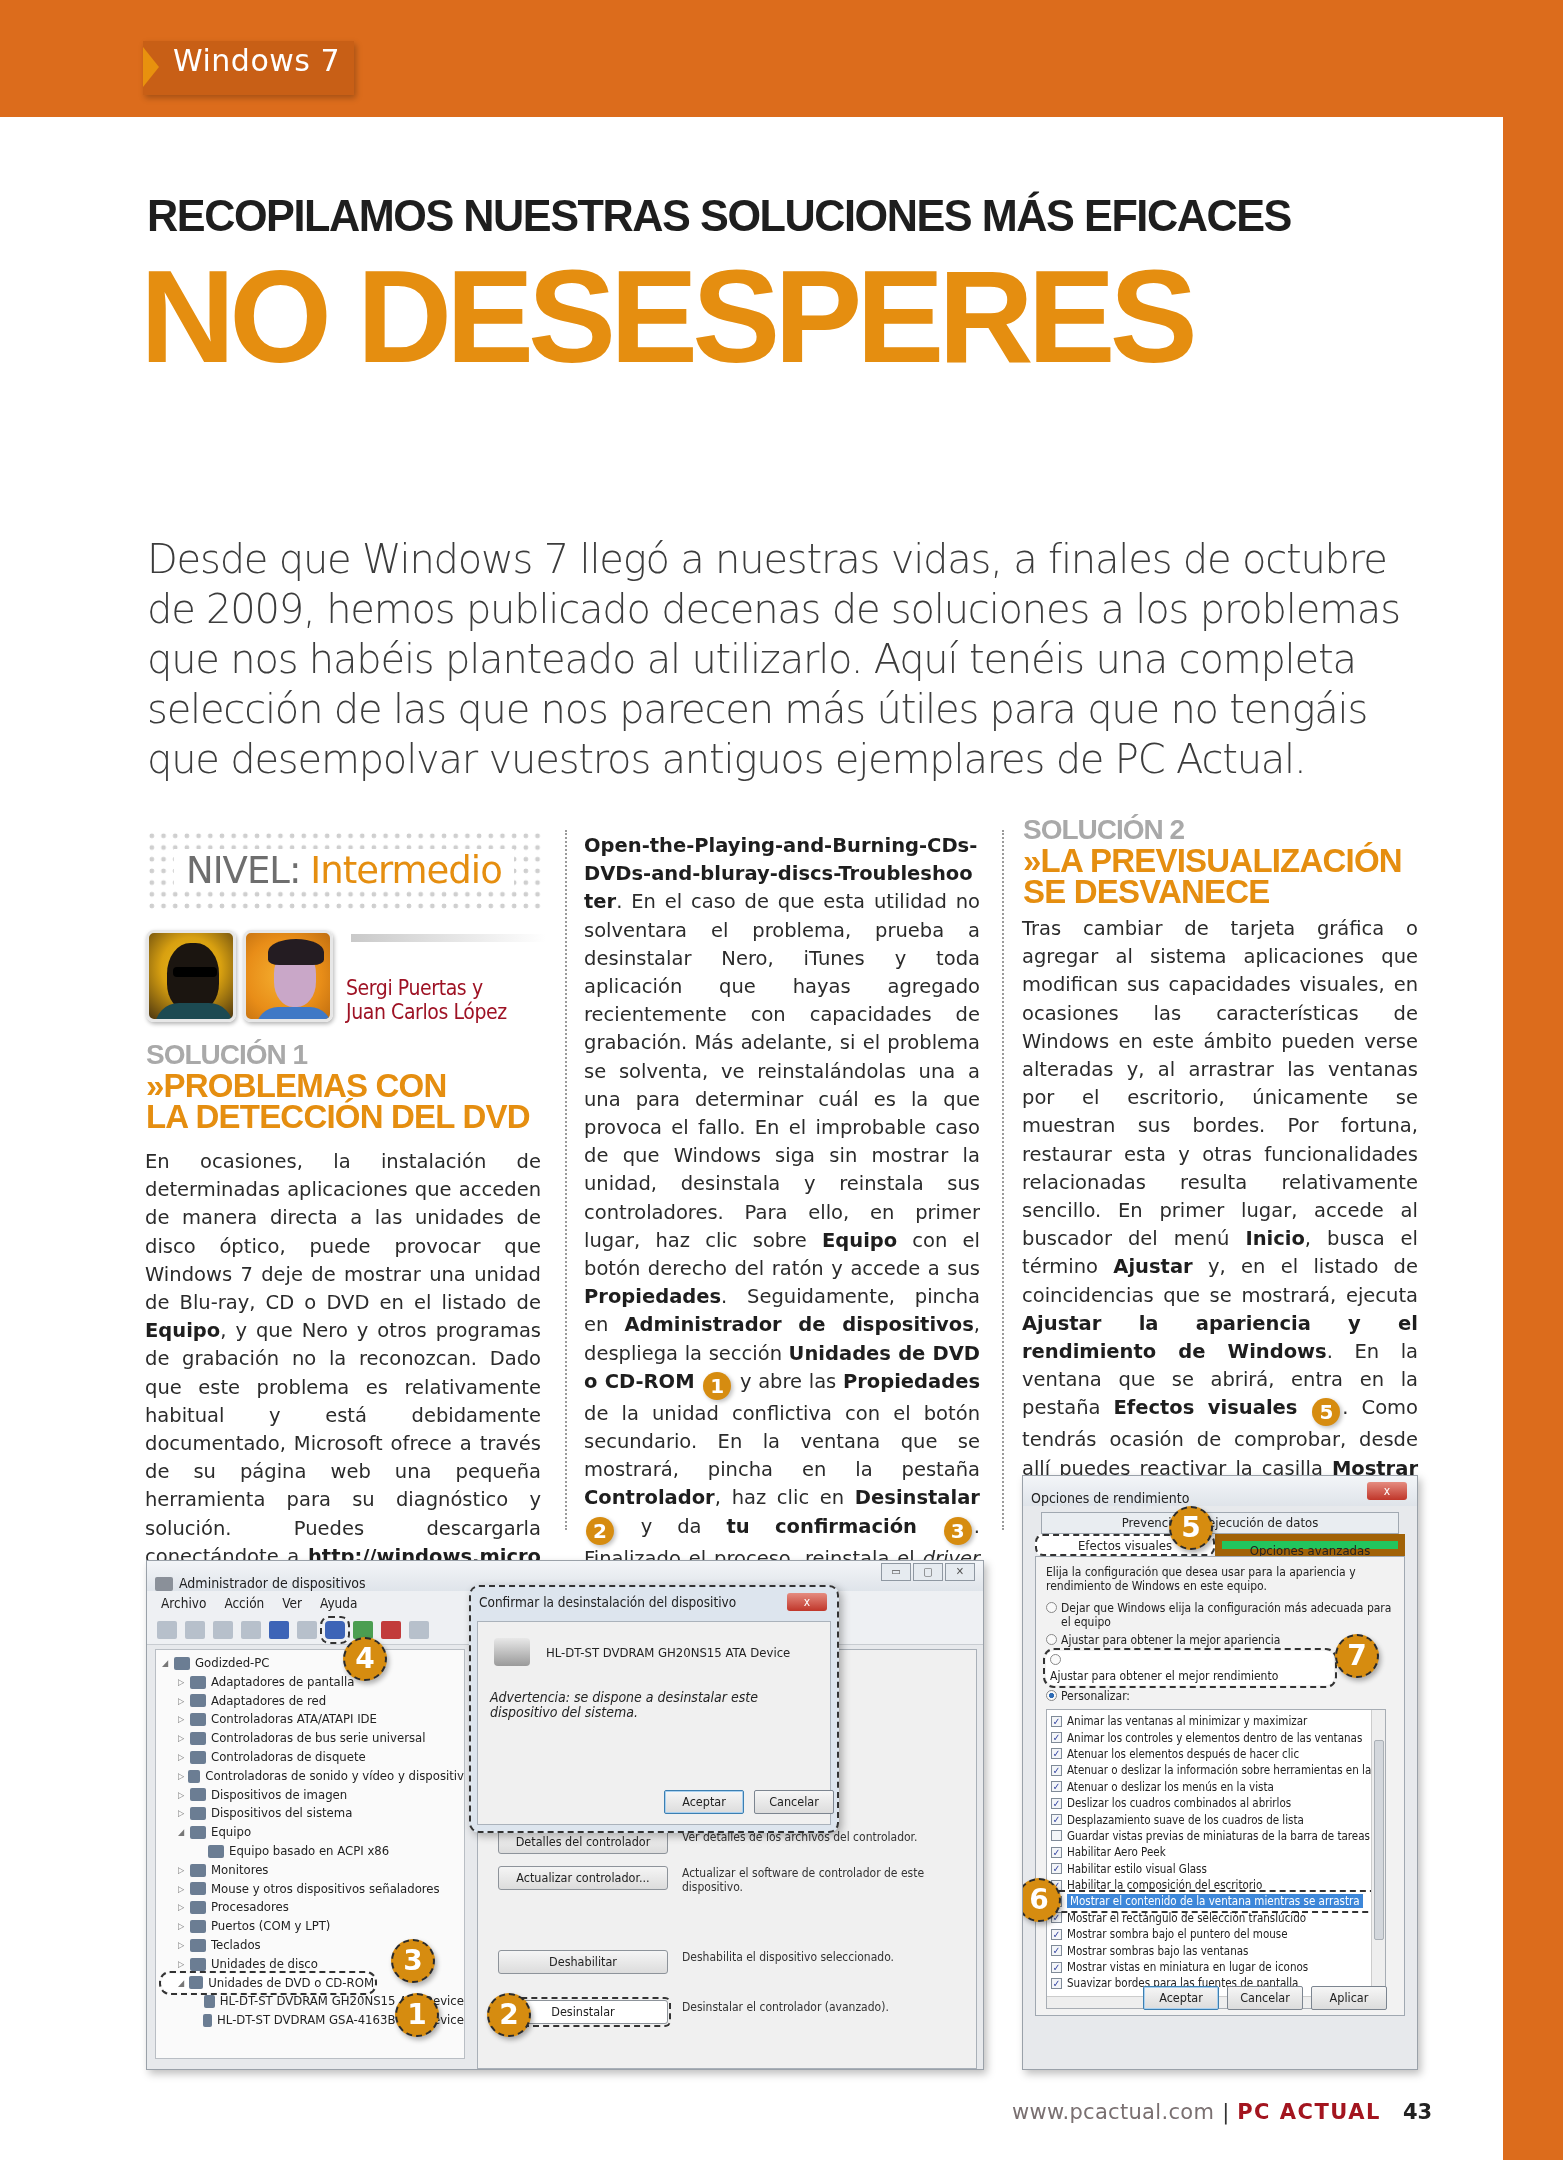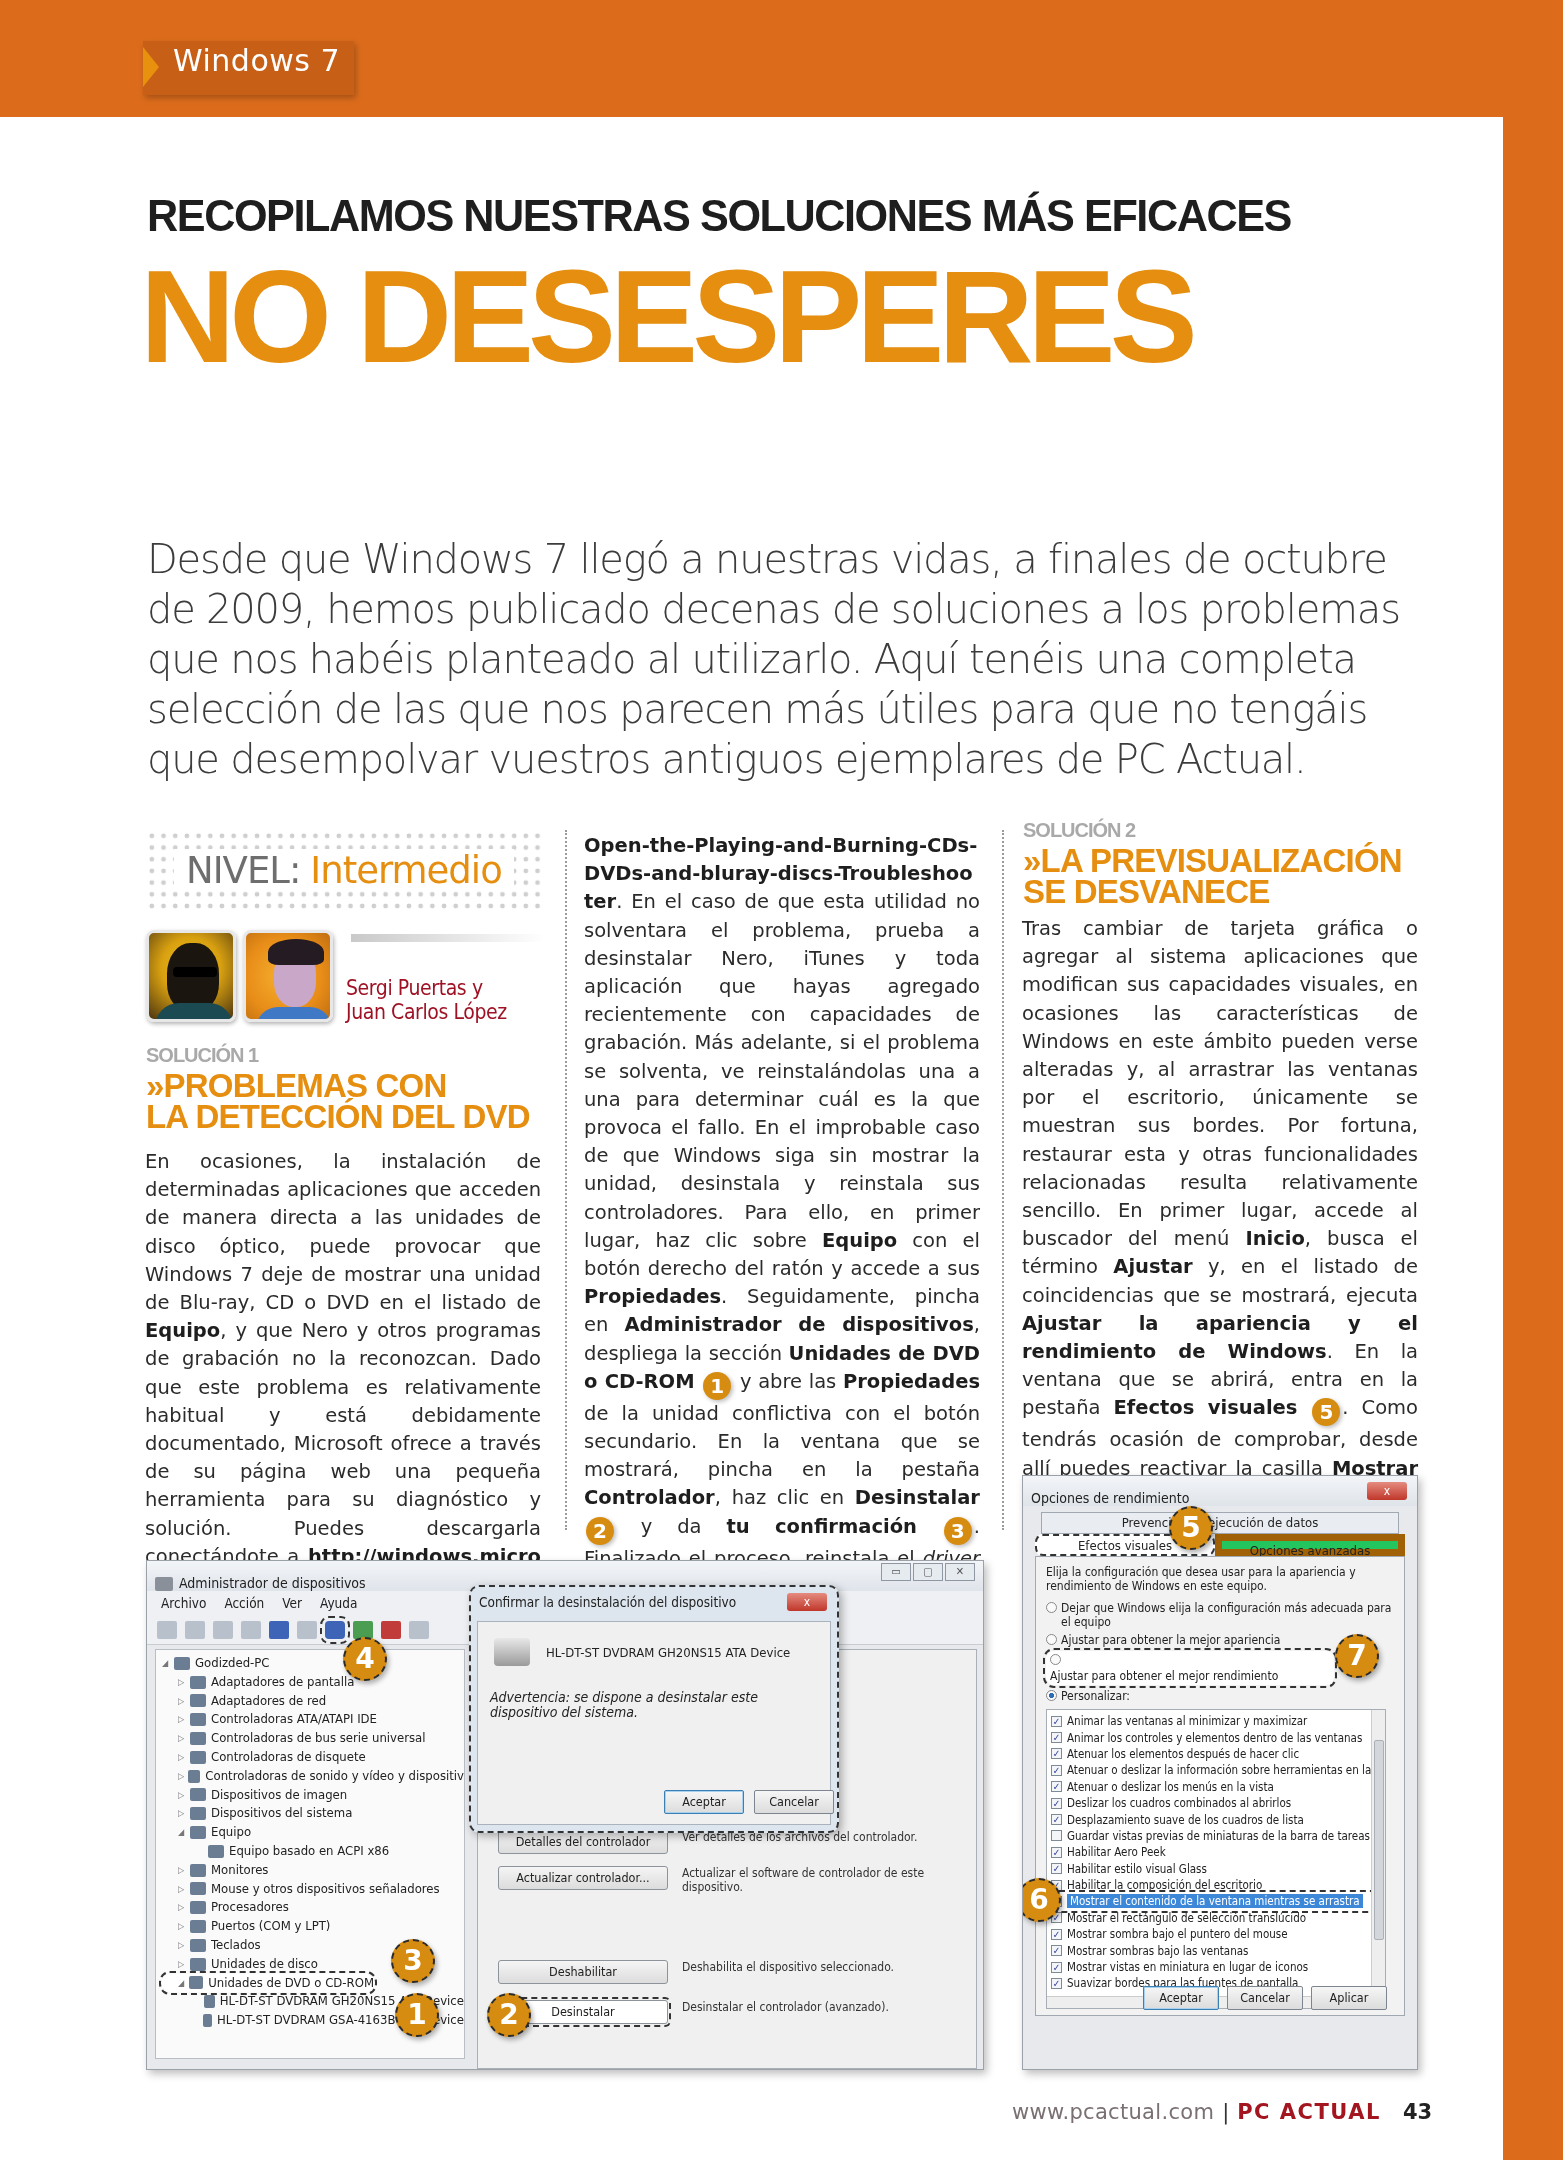--- a/index.html
+++ b/index.html
@@ -46,21 +46,21 @@
   .avatar-1 .face { position: absolute; left: 18px; top: 10px; width: 52px; height: 68px; background: #1b1510; border-radius: 45% 45% 40% 40%; }
   .avatar-1 .glasses { position: absolute; left: 24px; top: 34px; width: 44px; height: 10px; background: #000; border-radius: 4px; }
   .avatar-1 .shirt { position: absolute; left: 6px; top: 70px; width: 78px; height: 24px; background: #1c4a52; border-radius: 30px 30px 0 0; }
   .avatar-2 .face { position: absolute; left: 28px; top: 18px; width: 42px; height: 56px; background: #c9a7c8; border-radius: 40% 40% 45% 45%; }
   .avatar-2 .hair { position: absolute; left: 22px; top: 6px; width: 56px; height: 26px; background: #241c22; border-radius: 50% 50% 20% 20%; }
   .avatar-2 .shirt { position: absolute; left: 10px; top: 74px; width: 76px; height: 22px; background: #3f79c6; border-radius: 30px 30px 0 0; }
   .author-rule { position: absolute; left: 205px; top: 4px; width: 195px; height: 8px; background: linear-gradient(90deg, #c9c9c9, #ffffff); }
   .author-names { position: absolute; left: 200px; top: 46px; font-family: "DejaVu Sans Condensed", "DejaVu Sans", sans-serif;
     font-size: 21px; line-height: 24px; color: #9e1224; letter-spacing: -.4px; }
 
-  .sol-num { font-family: "Liberation Sans", sans-serif; font-weight: bold; font-size: 20px; line-height: 30px;
+  .sol-num { font-family: "Liberation Sans", sans-serif; font-weight: bold; font-size: 28px; line-height: 30px;
     color: #a9a9a9; letter-spacing: -1px; }
   .sol-title { font-family: "Liberation Sans", sans-serif; font-weight: bold; font-size: 33px; line-height: 31px;
     color: #e58e10; letter-spacing: -.8px; }
   .sol1-head { position: absolute; left: 146px; top: 1040px; width: 400px; }
   .sol2-head { position: absolute; left: 1023px; top: 815px; width: 400px; }
 
   .callout { display: inline-block; width: 28px; height: 28px; border-radius: 50%; background: #d68c10;
     color: #fff; font-weight: bold; font-size: 20px; line-height: 28px; text-align: center; vertical-align: -5px;
     box-shadow: 2px 2px 4px rgba(0,0,0,.25); margin: 0 2px; font-family: "DejaVu Sans", sans-serif; }
   .more-arrow { display: inline-block; width: 0; height: 0; border-top: 9px solid transparent; border-bottom: 9px solid transparent;
@@ -338,21 +338,21 @@
 
   <div class="props-pane">
     <div class="prop-row" style="top:180px">
       <div class="prop-btn">Detalles del controlador</div>
       <div class="prop-desc">Ver detalles de los archivos del controlador.</div>
     </div>
     <div class="prop-row" style="top:216px">
       <div class="prop-btn">Actualizar controlador...</div>
       <div class="prop-desc">Actualizar el software de controlador de este dispositivo.</div>
     </div>
-    <div class="prop-row" style="top:310px">
+    <div class="prop-row" style="top:300px">
       <div class="prop-btn">Deshabilitar</div>
       <div class="prop-desc">Deshabilita el dispositivo seleccionado.</div>
     </div>
     <div class="prop-row" style="top:350px">
       <div class="prop-btn hl">Desinstalar</div>
       <div class="prop-desc">Desinstalar el controlador (avanzado).</div>
     </div>
   </div>
 
   <div class="dialog">

